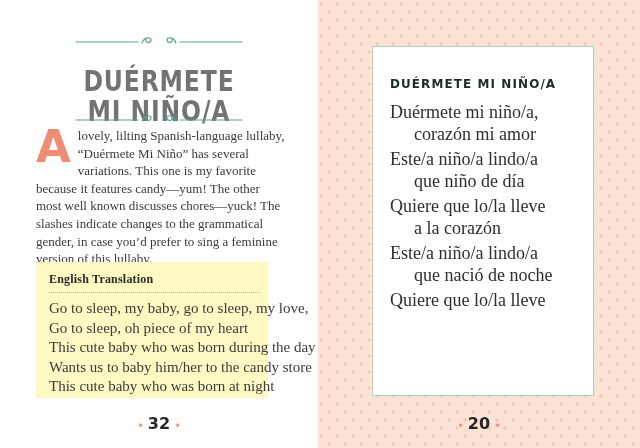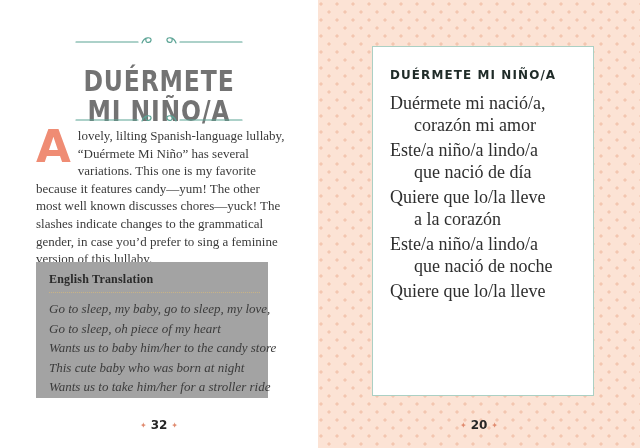--- a/index.html
+++ b/index.html
@@ -44,47 +44,46 @@
     float:left;
     font-family:"DejaVu Sans", sans-serif;
     font-weight:bold;
     font-size:45px;line-height:34px;
     color:#ef8c74;
     margin:3px 7px 0 0;
   }
   .trans-box{
     position:absolute;top:262px;left:36px;width:232px;height:136px;
     box-sizing:border-box;
-    background:#a3a3a3;
+    background:#fef9c3;
     padding:10px 8px 10px 13px;
   }
   .trans-heading{
     font-weight:bold;
     font-size:12px;
     color:#2a2a2a;
     letter-spacing:.2px;
   }
   .trans-divider{
     border-bottom:1px dotted #c9b384;
     margin:5px 0 6px 0;
   }
   .trans-line{
-    font-style:italic;
-    font-size:13px;
+    font-size:15px;
     line-height:19.5px;
     color:#3b3b3b;
     white-space:nowrap;
   }
   .pagenum-row{
     position:absolute;bottom:15px;left:0;right:0;
     text-align:center;
     font-family:"DejaVu Sans", sans-serif;
   }
   .pagenum{
-    font-size:12px;font-weight:bold;color:#262626;
+    font-size:16px;font-weight:bold;color:#262626;
     margin:8px 4px;
   }
   .page-orn{
     font-size:8px;color:#e08a6e;vertical-align:1px;
   }
   
   .page-right{
     width:322px;height:448px;
     flex:none;
     position:relative;
@@ -93,21 +92,21 @@
       radial-gradient(#f3c6b0 1.3px, rgba(0,0,0,0) 1.9px),
       radial-gradient(#f3c6b0 1.3px, rgba(0,0,0,0) 1.9px);
     background-size:16px 16px;
     background-position:3px 4px, 11px 12px;
   }
   .lyric-box{
     position:absolute;top:46px;left:54px;width:222px;height:350px;
     box-sizing:border-box;
     background:#ffffff;
     border:1px solid #abd0c4;
-    padding:20px 8px 10px 17px;
+    padding:29px 8px 10px 17px;
   }
   .lyric-title{
     font-family:"DejaVu Sans", sans-serif;
     font-weight:bold;
     font-size:13px;
     letter-spacing:1.2px;
     color:#1f2b28;
     margin-bottom:10px;
     transform:scaleX(0.92);
     transform-origin:0 50%;
@@ -157,42 +156,42 @@
 
     <div class="intro">
       <span class="dropcap">A</span><span>lovely, lilting Spanish-language lullaby, “Duérmete Mi Niño” has several variations. This one is my favorite because it features candy—yum! The other most well known discusses chores—yuck! The slashes indicate changes to the grammatical gender, in case you’d prefer to sing a feminine version of this lullaby.</span>
     </div>
 
     <div class="trans-box">
       <div class="trans-heading">English Translation</div>
       <div class="trans-divider"></div>
       <div class="trans-line">Go to sleep, my baby, go to sleep, my love,</div>
       <div class="trans-line">Go to sleep, oh piece of my heart</div>
+      <div class="trans-line">This cute baby who was born during the day</div>
       <div class="trans-line">Wants us to baby him/her to the candy store</div>
       <div class="trans-line">This cute baby who was born at night</div>
-      <div class="trans-line">Wants us to take him/her for a stroller ride</div>
     </div>
 
     <div class="pagenum-row">
       <span class="page-orn">✦</span><span class="pagenum">32</span><span class="page-orn">✦</span>
     </div>
   </div>
 
   <div class="page-right">
 
     <div class="lyric-box">
       <div class="lyric-title">DUÉRMETE MI NIÑO/A</div>
 
       <div class="stanza">
-        <div class="lyric-line">Duérmete mi nació/a,</div>
+        <div class="lyric-line">Duérmete mi niño/a,</div>
         <div class="lyric-line lyric-cont">corazón mi amor</div>
       </div>
       <div class="stanza">
         <div class="lyric-line">Este/a niño/a lindo/a</div>
-        <div class="lyric-line lyric-cont">que nació de día</div>
+        <div class="lyric-line lyric-cont">que niño de día</div>
       </div>
       <div class="stanza">
         <div class="lyric-line">Quiere que lo/la lleve</div>
         <div class="lyric-line lyric-cont">a la corazón</div>
       </div>
       <div class="stanza">
         <div class="lyric-line">Este/a niño/a lindo/a</div>
         <div class="lyric-line lyric-cont">que nació de noche</div>
       </div>
       <div class="stanza">

